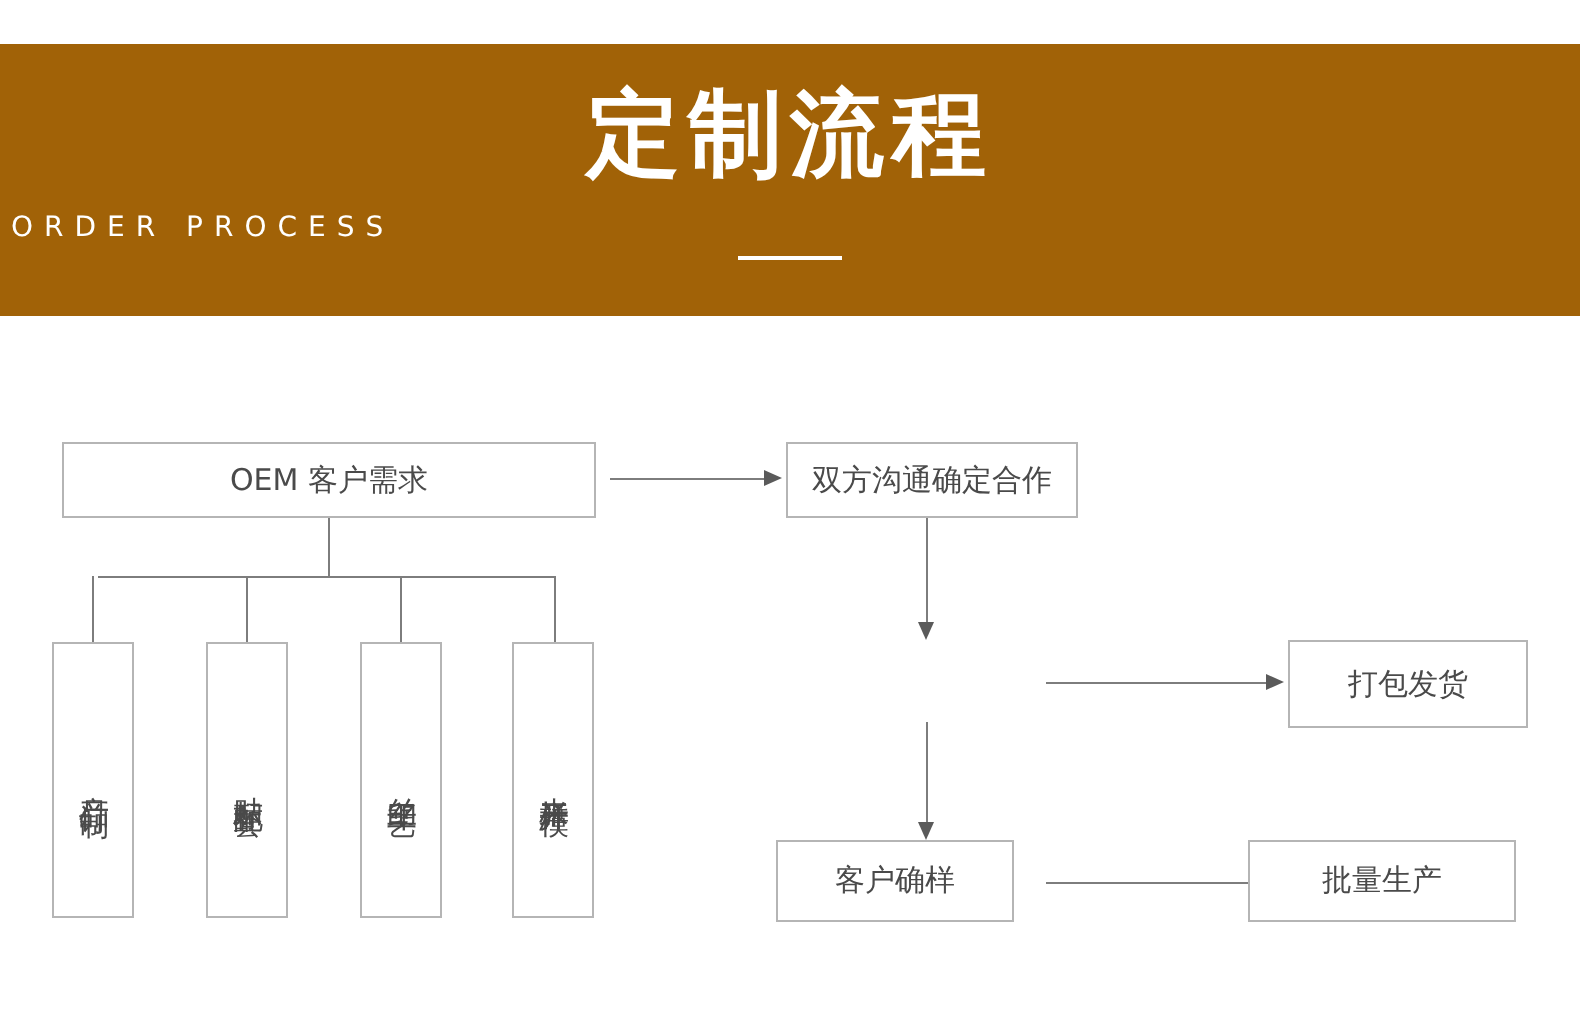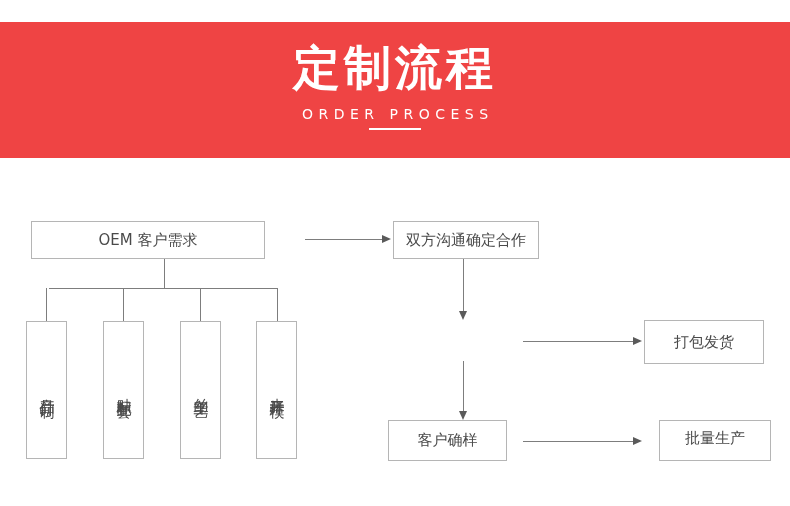--- a/index.html
+++ b/index.html
@@ -21,42 +21,41 @@
     background: #ffffff;
   }
 
   
   .banner {
     position: absolute;
     left: 0;
     top: 22px;
     width: 790px;
     height: 136px;
-    background: #ef4444;
+    background: #a16207;
     box-sizing: border-box;
   }
   .banner-title {
     position: absolute;
     left: 0;
     top: 18px;
     width: 790px;
     text-align: center;
     color: #ffffff;
     font-size: 47px;
     font-weight: bold;
     letter-spacing: 4px;
     line-height: 56px;
     white-space: nowrap;
   }
   .banner-subtitle {
     position: absolute;
     left: 0;
     top: 82px;
     width: 790px;
-    text-align: center;
     color: #ffffff;
     font-size: 14px;
     font-weight: normal;
     letter-spacing: 5.5px;
     line-height: 20px;
     text-indent: 5.5px;
     white-space: nowrap;
   }
   .banner-divider {
     position: absolute;
@@ -87,37 +86,37 @@
     display: flex;
     align-items: center;
     justify-content: center;
     text-align: center;
   }
 
   
   .node-oem {
     left: 31px;
     top: 63px;
-    width: 234px;
+    width: 267px;
     height: 38px;
   }
 
   
   .node-agree {
     left: 393px;
     top: 63px;
     width: 146px;
     height: 38px;
   }
 
   
   .node-sample   { left: 404px; top: 162px; width: 119px; height: 41px; }
   .node-ship     { left: 644px; top: 162px; width: 120px; height: 44px; }
   .node-confirm  { left: 388px; top: 262px; width: 119px; height: 41px; }
-  .node-mass     { left: 659px; top: 262px; width: 112px; height: 41px; font-family: Liberation Mono, monospace; }
+  .node-mass     { left: 624px; top: 262px; width: 134px; height: 41px; }
 
   
   .node-v {
     position: absolute;
     box-sizing: border-box;
     border: 1px solid #b5b5b5;
     background: #ffffff;
     color: #4a4a4a;
     top: 163px;
     width: 41px;

